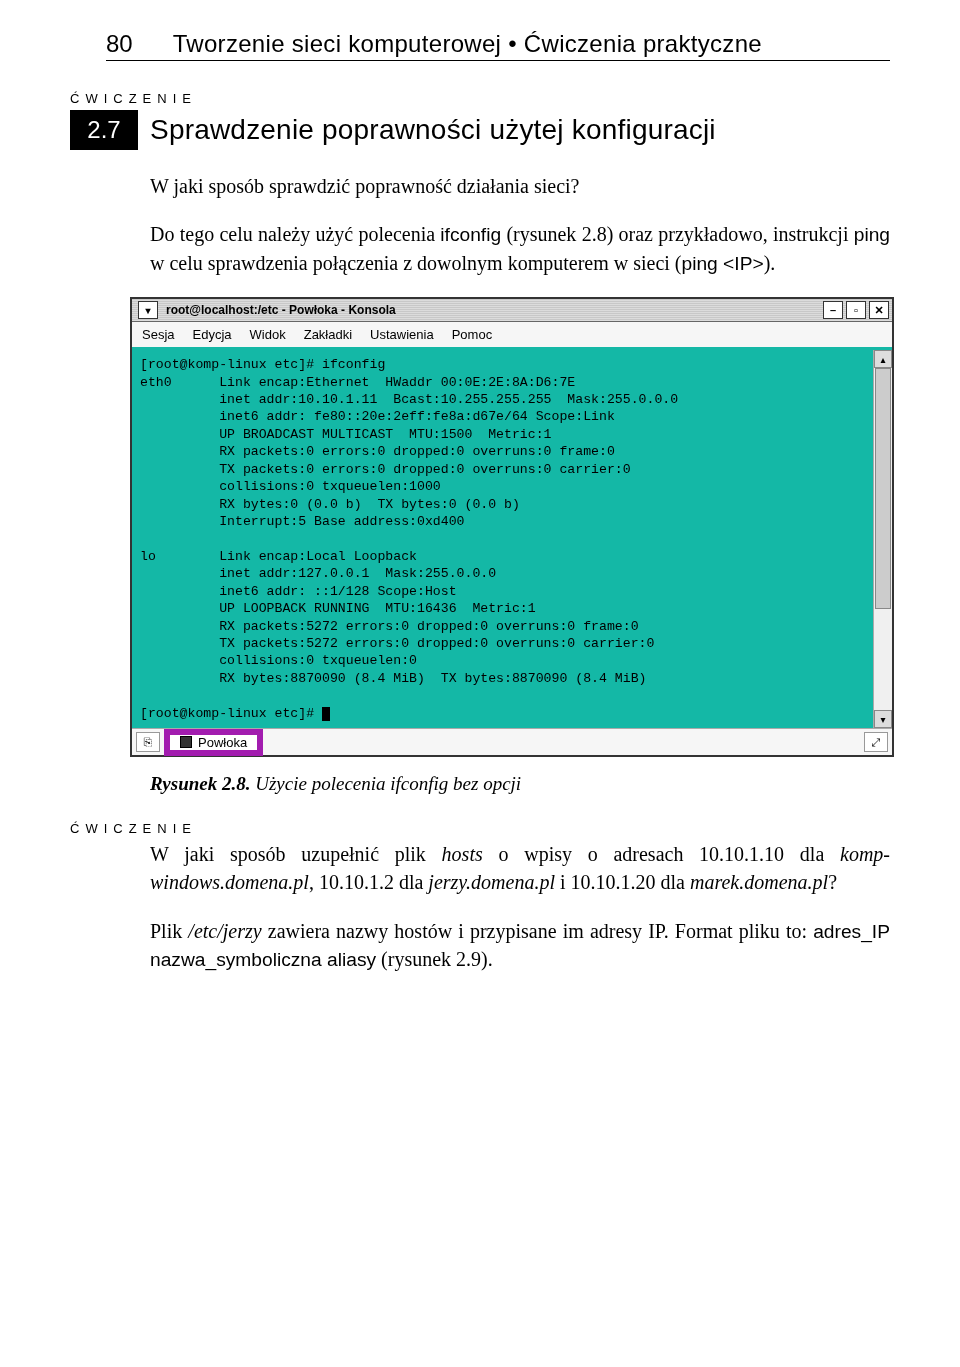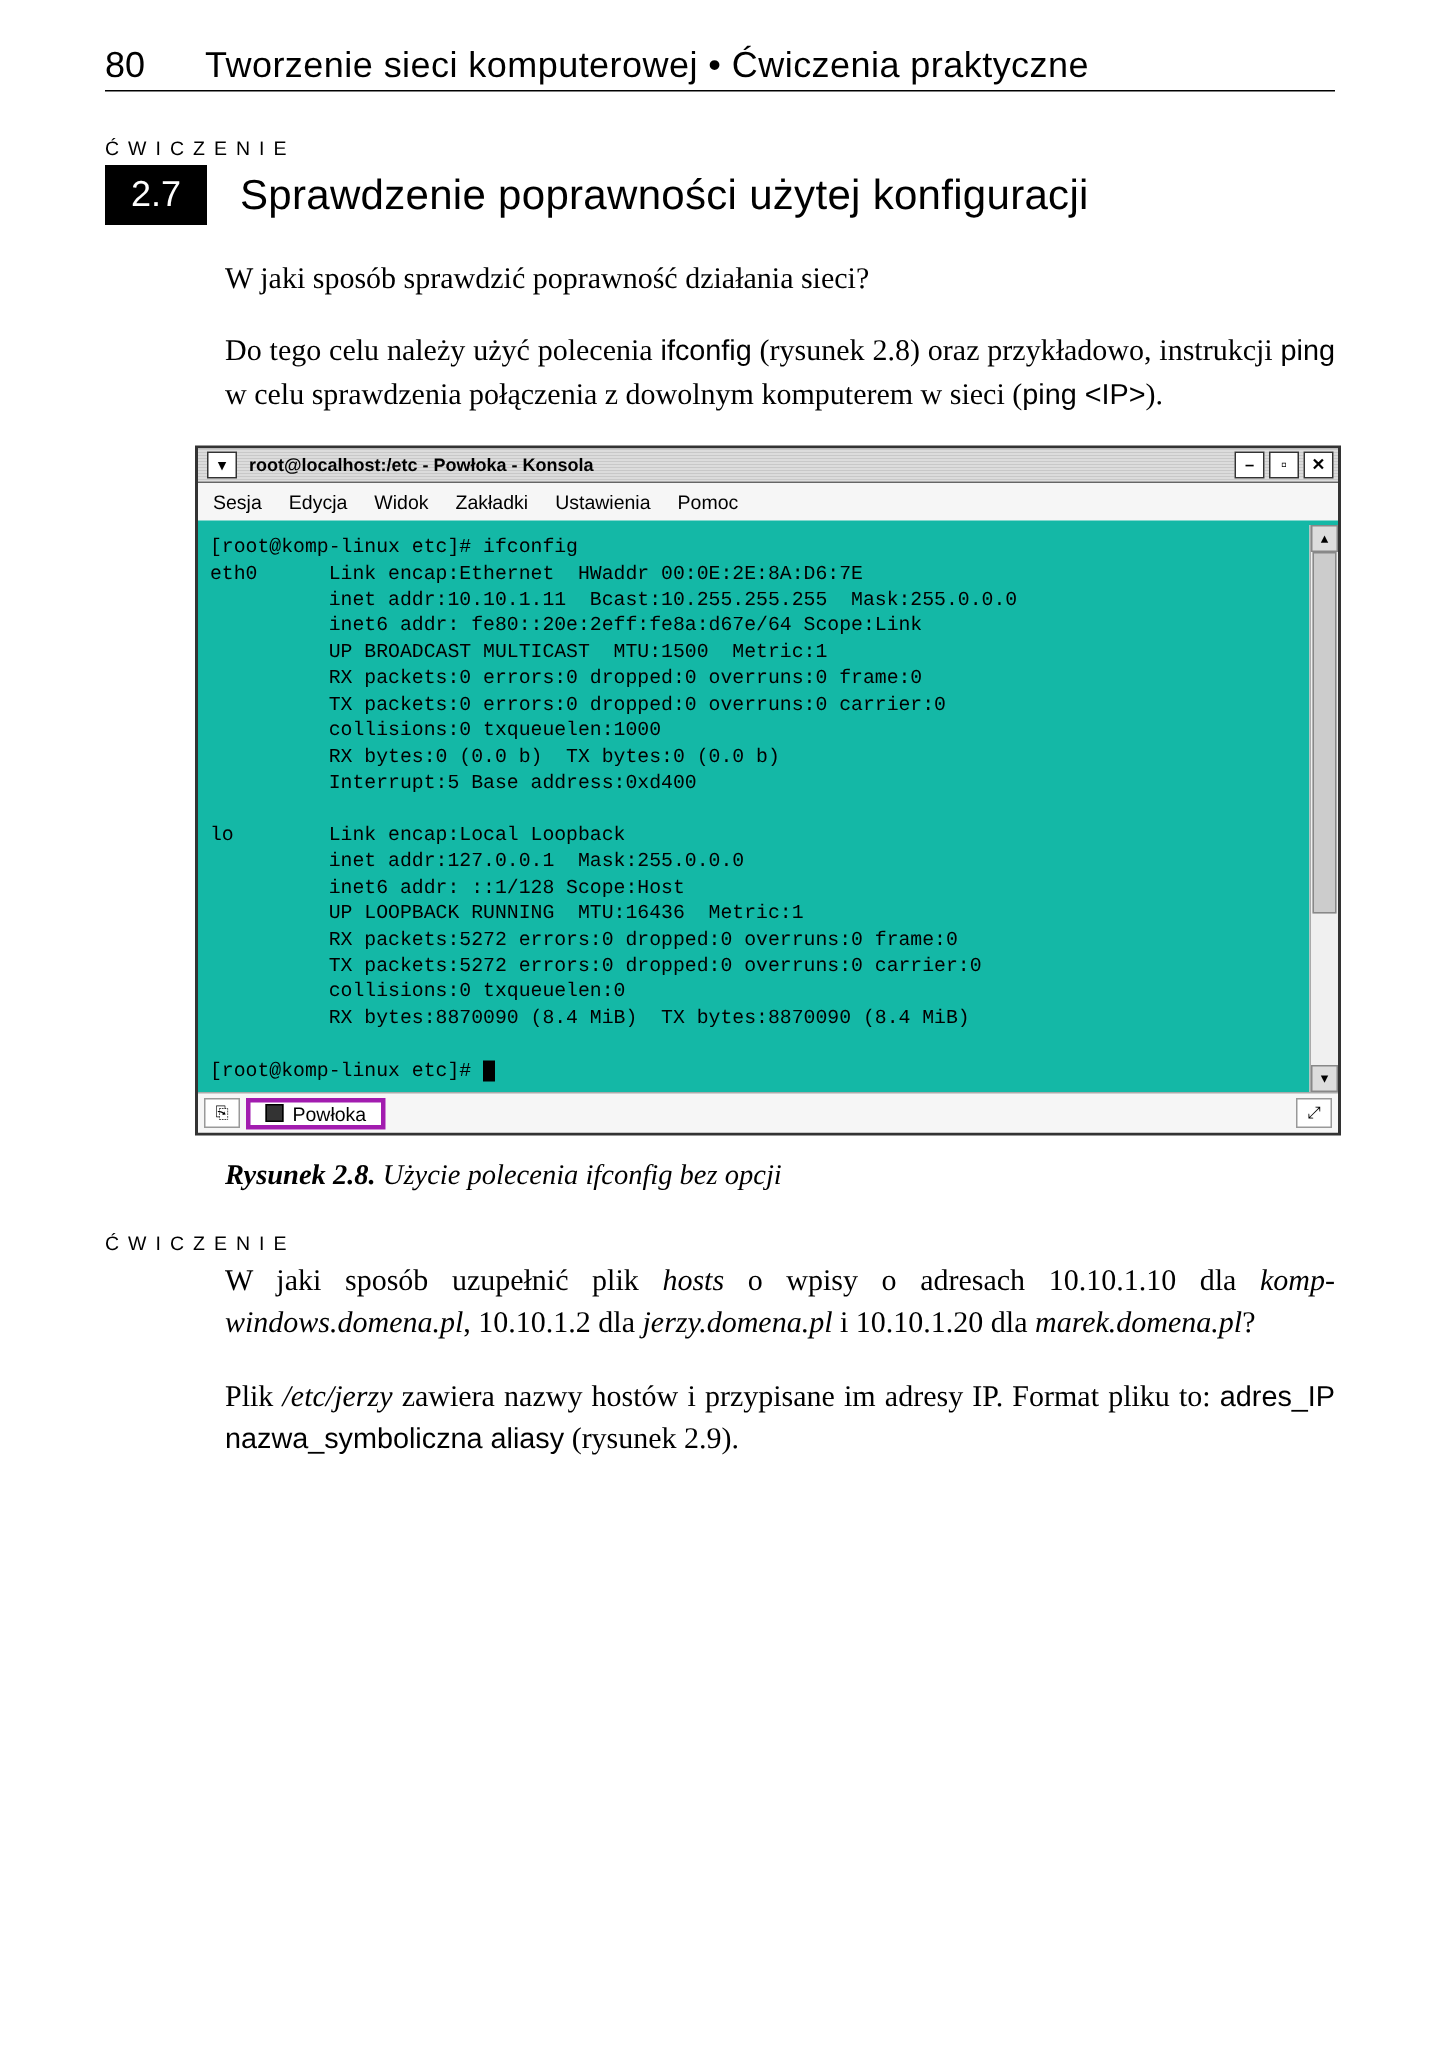--- a/index.html
+++ b/index.html
@@ -13,20 +13,21 @@
   .page {
     padding: 30px 70px 40px 70px;
   }
   .header-row {
     display: flex;
     align-items: baseline;
     border-bottom: 1px solid #000;
     padding-bottom: 2px;
     margin-bottom: 30px;
     font-family: Arial, Helvetica, sans-serif;
+    margin-left: 36px;
   }
   .page-number {
     font-size: 24px;
     font-weight: normal;
     margin-right: 40px;
   }
   .header-title {
     font-size: 24px;
     font-weight: normal;
     letter-spacing: 0.3px;
@@ -43,21 +44,21 @@
     align-items: center;
     margin-bottom: 22px;
   }
   .exercise-num {
     background: #000;
     color: #fff;
     font-family: Arial, Helvetica, sans-serif;
     font-size: 24px;
     font-weight: normal;
     padding: 6px 14px;
-    margin-right: 22px;
+    margin-right: 12px;
     min-width: 40px;
     text-align: center;
   }
   .exercise-title {
     font-family: Arial, Helvetica, sans-serif;
     font-size: 28px;
     font-weight: normal;
     letter-spacing: 0.2px;
   }
   .body-text {
@@ -166,21 +167,21 @@
     background:#f6f6f6;
     height:26px;
     padding:0 4px;
     gap:4px;
   }
   .status-icon {
     width:22px;height:18px;border:1px solid #999;background:#fff;
     display:flex;align-items:center;justify-content:center;font-size:11px;
   }
   .status-tab {
-    border:3px solid #a21caf;
+    border:6px solid #a21caf;
     background:#fff;
     padding:0 10px;
     font-size:13px;
     display:flex;align-items:center;gap:6px;
   }
   .status-tab .dot { width:10px;height:10px;background:#333;border:1px solid #000;}
   .status-spacer{flex:1;}
   .caption {
     margin: 16px 0 26px 80px;
     font-size: 19px;

